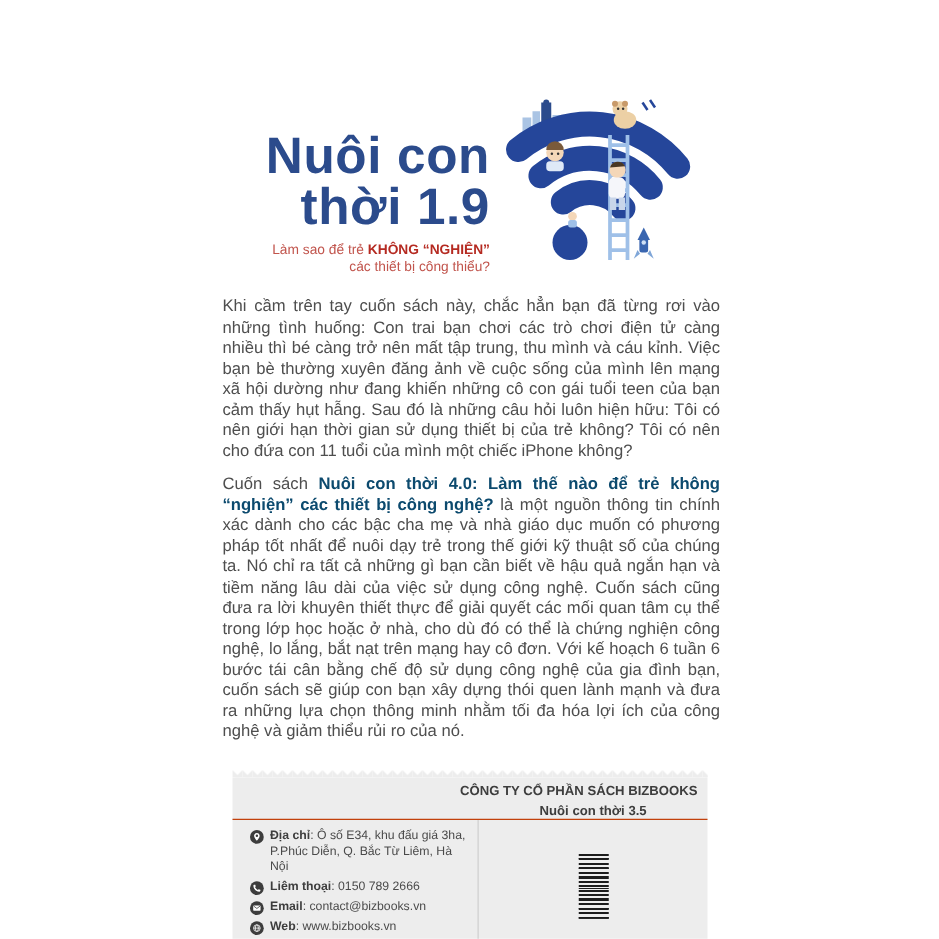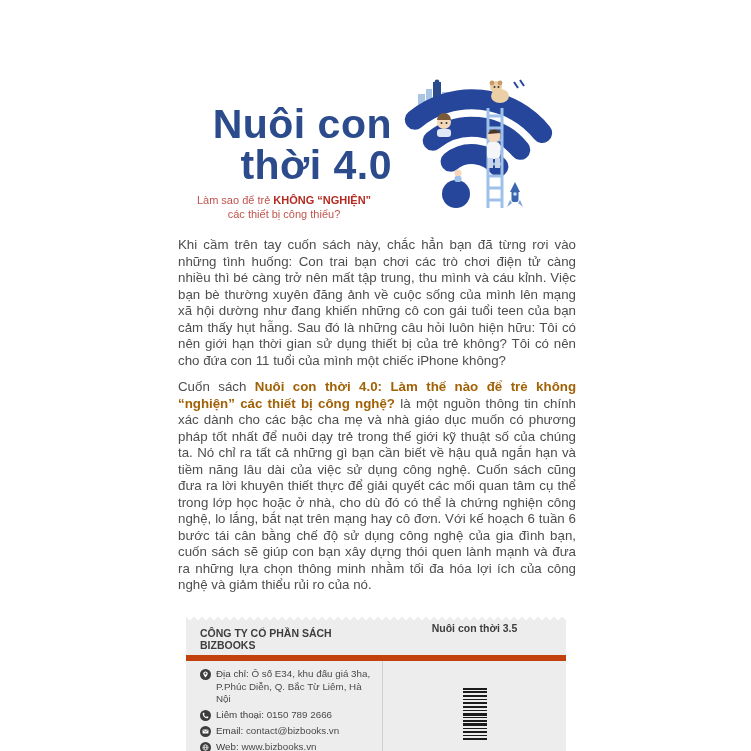--- a/index.html
+++ b/index.html
@@ -3,71 +3,71 @@
 <meta charset="utf-8">
 <style>
   html,body{margin:0;padding:0;}
   body{
     width:751px;height:751px;position:relative;background:#ffffff;
     font-family:"Liberation Sans","DejaVu Sans",sans-serif;overflow:hidden;
   }
   
   .title-block{position:absolute;left:176px;top:104px;width:216px;text-align:right;}
   .title-line{font-size:41px;line-height:41px;font-weight:600;color:#2b4b8c;letter-spacing:0.5px;}
-  .subtitle{margin-top:7px;text-align:center;font-size:11px;line-height:14px;color:#c1544c;}
+  .subtitle{margin-top:7px;text-align:right;font-size:11px;line-height:14px;color:#c1544c;}
   .subtitle .emph{font-weight:700;color:#b52a21;}
   
   .wifi-illustration{position:absolute;left:384px;top:74px;width:196px;height:148px;}
   
   .body-text{position:absolute;left:178px;top:237px;width:398px;color:#4e4e4e;}
   .body-text .para{margin:0 0 10px 0;font-size:13.3px;line-height:16.5px;text-align:justify;}
-  .body-text .b{font-weight:700;color:#a16207;}
+  .body-text .b{font-weight:700;color:#0c4a6e;}
   
   .footer{position:absolute;left:186px;top:616px;width:380px;}
   .zigzag{
     height:6px;
     background:
       linear-gradient(-45deg,#ededed 4px,transparent 0),
       linear-gradient(45deg,#ededed 4px,transparent 0);
     background-size:8px 8px;
     background-position:left bottom;
     background-repeat:repeat-x;
   }
   .footer-main{background:#ededed;}
-  .footer-head{display:flex;align-items:flex-start;border-bottom:6px solid #c2410c;}
+  .footer-head{display:flex;align-items:flex-end;border-bottom:1px solid #c2410c;flex-direction:column;}
   .company{flex:1;padding:5px 8px 4px 14px;font-size:10.5px;font-weight:700;color:#3d3d3d;}
   .footer-book-title{width:183px;text-align:center;font-size:10.5px;font-weight:700;color:#3d3d3d;}
   .footer-cols{display:flex;}
   .contacts{flex:1;padding:7px 8px 8px 14px;border-right:1px solid #d0d0d0;}
   .contact-row{display:flex;align-items:flex-start;margin-bottom:3.5px;font-size:9.8px;line-height:12.5px;color:#4a4a4a;}
   .c-icon{flex:0 0 11px;width:11px;height:11px;border-radius:50%;background:#3d3d3d;margin:1px 5px 0 0;
           display:flex;align-items:center;justify-content:center;}
   .c-icon svg{display:block;}
   .contact-text{flex:1;}
-  .contact-text .lbl{font-weight:400;color:#3d3d3d;}
+  .contact-text .lbl{font-weight:700;color:#3d3d3d;}
   .barcode-col{width:183px;display:flex;align-items:center;justify-content:center;gap:9px;padding:6px 0;}
   .barcode-main{width:112px;text-align:center;}
   .bars{height:46px;
     background:
       repeating-linear-gradient(90deg,#1c1c1c 0 1.6px,transparent 1.6px 3.4px),
       repeating-linear-gradient(90deg,#1c1c1c 0 1px,transparent 1px 7px);
   }
   .barcode-digits{margin-top:1px;font-size:9.5px;letter-spacing:1.5px;color:#222;font-family:"Liberation Mono","DejaVu Sans Mono",monospace;}
   .barcode-side{width:24px;height:54px;
     background:
       repeating-linear-gradient(0deg,#1c1c1c 0 1.6px,transparent 1.6px 3.6px),
       repeating-linear-gradient(0deg,#1c1c1c 0 1px,transparent 1px 8px);
   }
 </style>
 </head>
 <body>
 
 <div class="title-block">
   <div class="title-line">Nuôi con</div>
-  <div class="title-line">thời 4.0</div>
+  <div class="title-line">thời 1.9</div>
   <div class="subtitle">
     <span>Làm sao để trẻ </span><span class="emph">KHÔNG “NGHIỆN”</span><br>
     <span>các thiết bị công thiểu?</span>
   </div>
 </div>
 
 <div class="wifi-illustration">
   <svg width="196" height="148" viewBox="0 0 196 148">
 
     <g transform="translate(34,6)">

